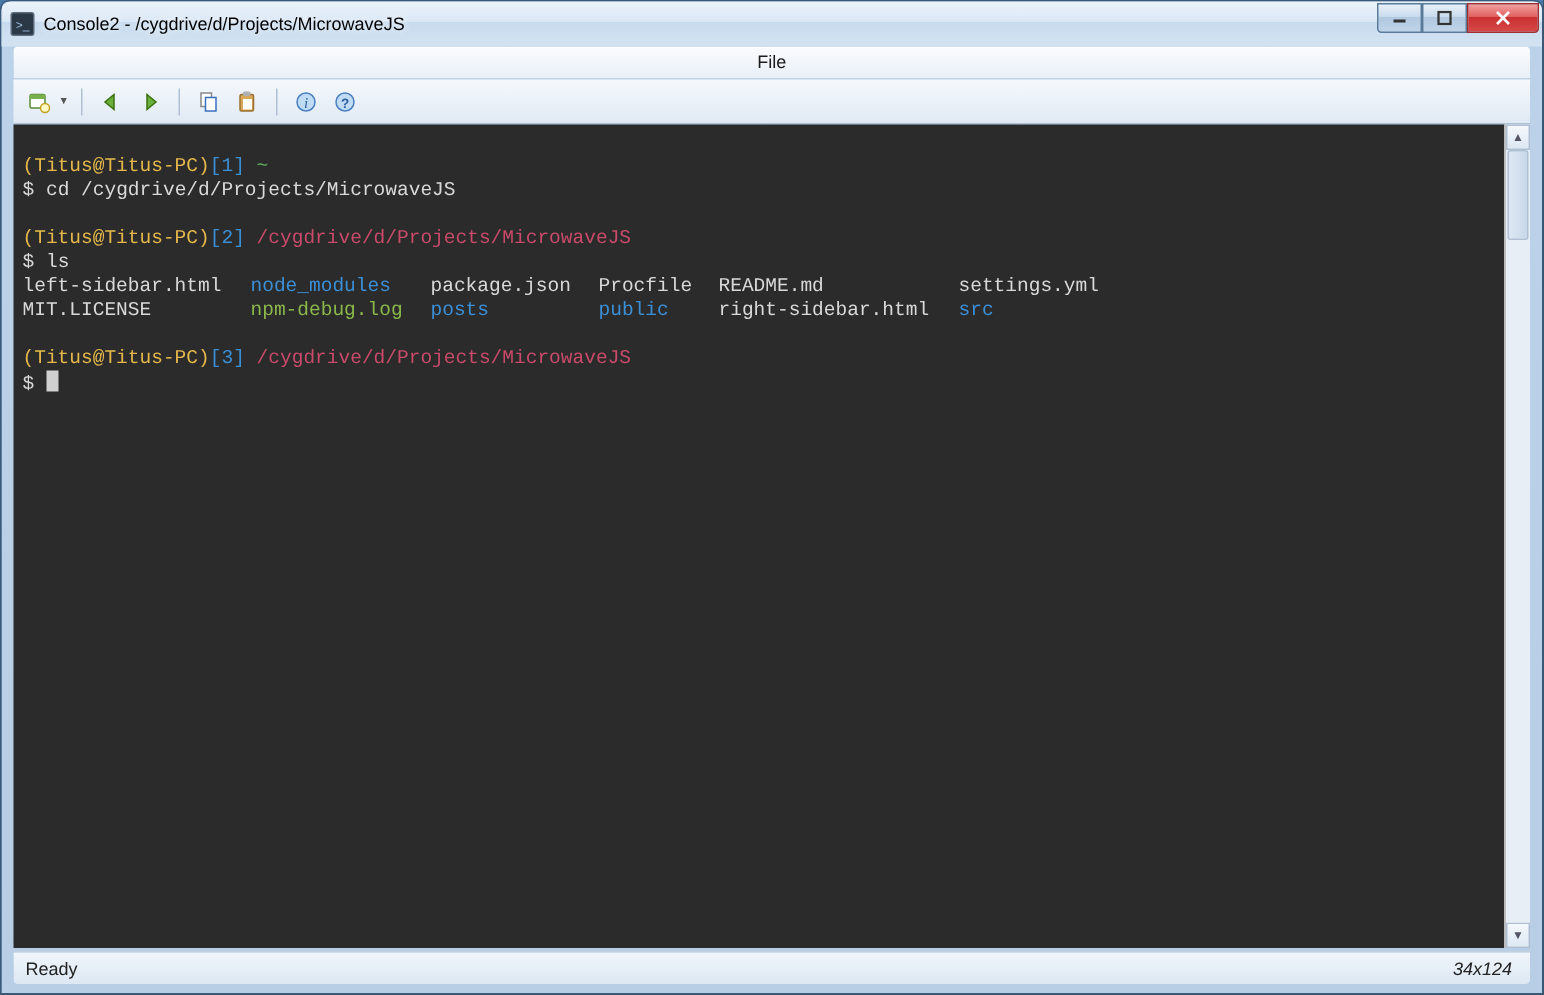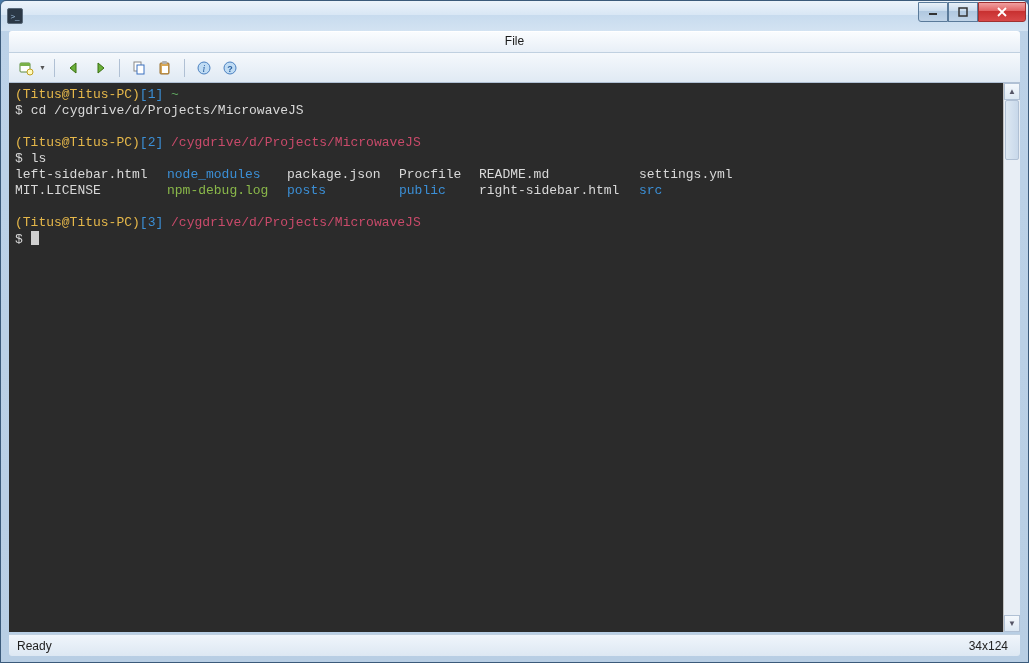--- a/index.html
+++ b/index.html
@@ -17,47 +17,48 @@
 
 .menubar { height: 22px; background: linear-gradient(to bottom, #fafcfe, #e8eff7); border-top: 1px solid #fff; border-bottom: 1px solid #c0d0e0; display: flex; align-items: center; padding: 0 4px; margin: 0 8px; border-radius: 3px 3px 0 0; flex-direction: column; }
 .menu-item { padding: 2px 10px; color: #1a1a1a; cursor: pointer; }
 
 .toolbar { height: 30px; background: linear-gradient(to bottom, #f5f8fc, #e0eaf4); border-bottom: 1px solid #b0c0d4; display: flex; align-items: center; padding: 0 6px; gap: 4px; margin: 0 8px; }
 .tb-btn { width: 22px; height: 22px; display: flex; align-items: center; justify-content: center; border-radius: 2px; cursor: pointer; }
 .tb-sep { width: 1px; height: 18px; background: #b0c0d4; margin: 0 4px; }
 .tb-dropdown { font-size: 7px; color: #555; margin-left: -2px; }
 
 .terminal-area { flex: 1; margin: 0 8px 2px 8px; display: flex; position: relative; }
-.terminal { flex: 1; background: #2b2b2b; color: #d0d0d0; font-family: Consolas, "Courier New", monospace; font-size: 13px; line-height: 16px; padding: 4px 6px; white-space: pre; overflow: hidden; }
+.terminal { flex: 1; background: #2b2b2b; color: #d0d0d0; font-family: Consolas, "Courier New", monospace; font-size: 13px; line-height: 16px; padding: 20px 6px; white-space: pre; overflow: hidden; }
 .c-default { color: #d9d9d9; }
 .c-yellow { color: #e6b84a; }
 .c-dodger { color: #3b8fd6; }
 .c-pink { color: #c94a6a; }
 .c-green { color: #60a860; }
 .c-lime { color: #8ab84a; }
 .cursor { display: inline-block; width: 8px; height: 14px; background: #d0d0d0; vertical-align: -2px; }
 
 .vscroll { width: 17px; background: #f0f0f0; display: flex; flex-direction: column; border-left: 1px solid #c0c0c0; }
 .sb-btn { height: 17px; background: linear-gradient(to bottom, #f4f8fc, #dde8f3); border: 1px solid #b0c0d4; display: flex; align-items: center; justify-content: center; font-size: 8px; color: #556; cursor: pointer; }
 .sb-track { flex: 1; background: #e8eef5; position: relative; }
 .sb-thumb { position: absolute; left: 1px; right: 1px; top: 0; height: 60px; background: linear-gradient(to right, #dde8f3, #c8d8ea); border: 1px solid #b0c0d4; border-radius: 2px; }
 
 .statusbar { height: 22px; background: linear-gradient(to bottom, #f0f5fb, #dde8f3); border-top: 1px solid #c0d0e0; display: flex; align-items: center; padding: 0 8px; margin: 0 8px 6px 8px; border-radius: 0 0 3px 3px; font-size: 12px; color: #222; gap: 28px; }
 .statusbar .spacer { flex: 1; }
-.status-dims { padding-right: 4px; }
+.status-dims { padding-right: 4px; font-style: italic; }
 
 svg { display: block; }
 </style>
 </head>
 <body>
 
 <div class="window">
 
   <div class="titlebar">
     <span class="titlebar-icon">&gt;_</span>
+    <span class="titlebar-text">Console2 - /cygdrive/d/Projects/MicrowaveJS</span>
     <div class="window-controls">
       <div class="win-btn min">
         <svg width="10" height="10">
             <rect x="1" y="6" width="8" height="2" fill="#333"></rect>
           </svg>
       </div>
       <div class="win-btn max">
         <svg width="10" height="10">
             <rect x="1" y="1" width="8" height="8" fill="none" stroke="#333" stroke-width="1.5"></rect>
           </svg>

